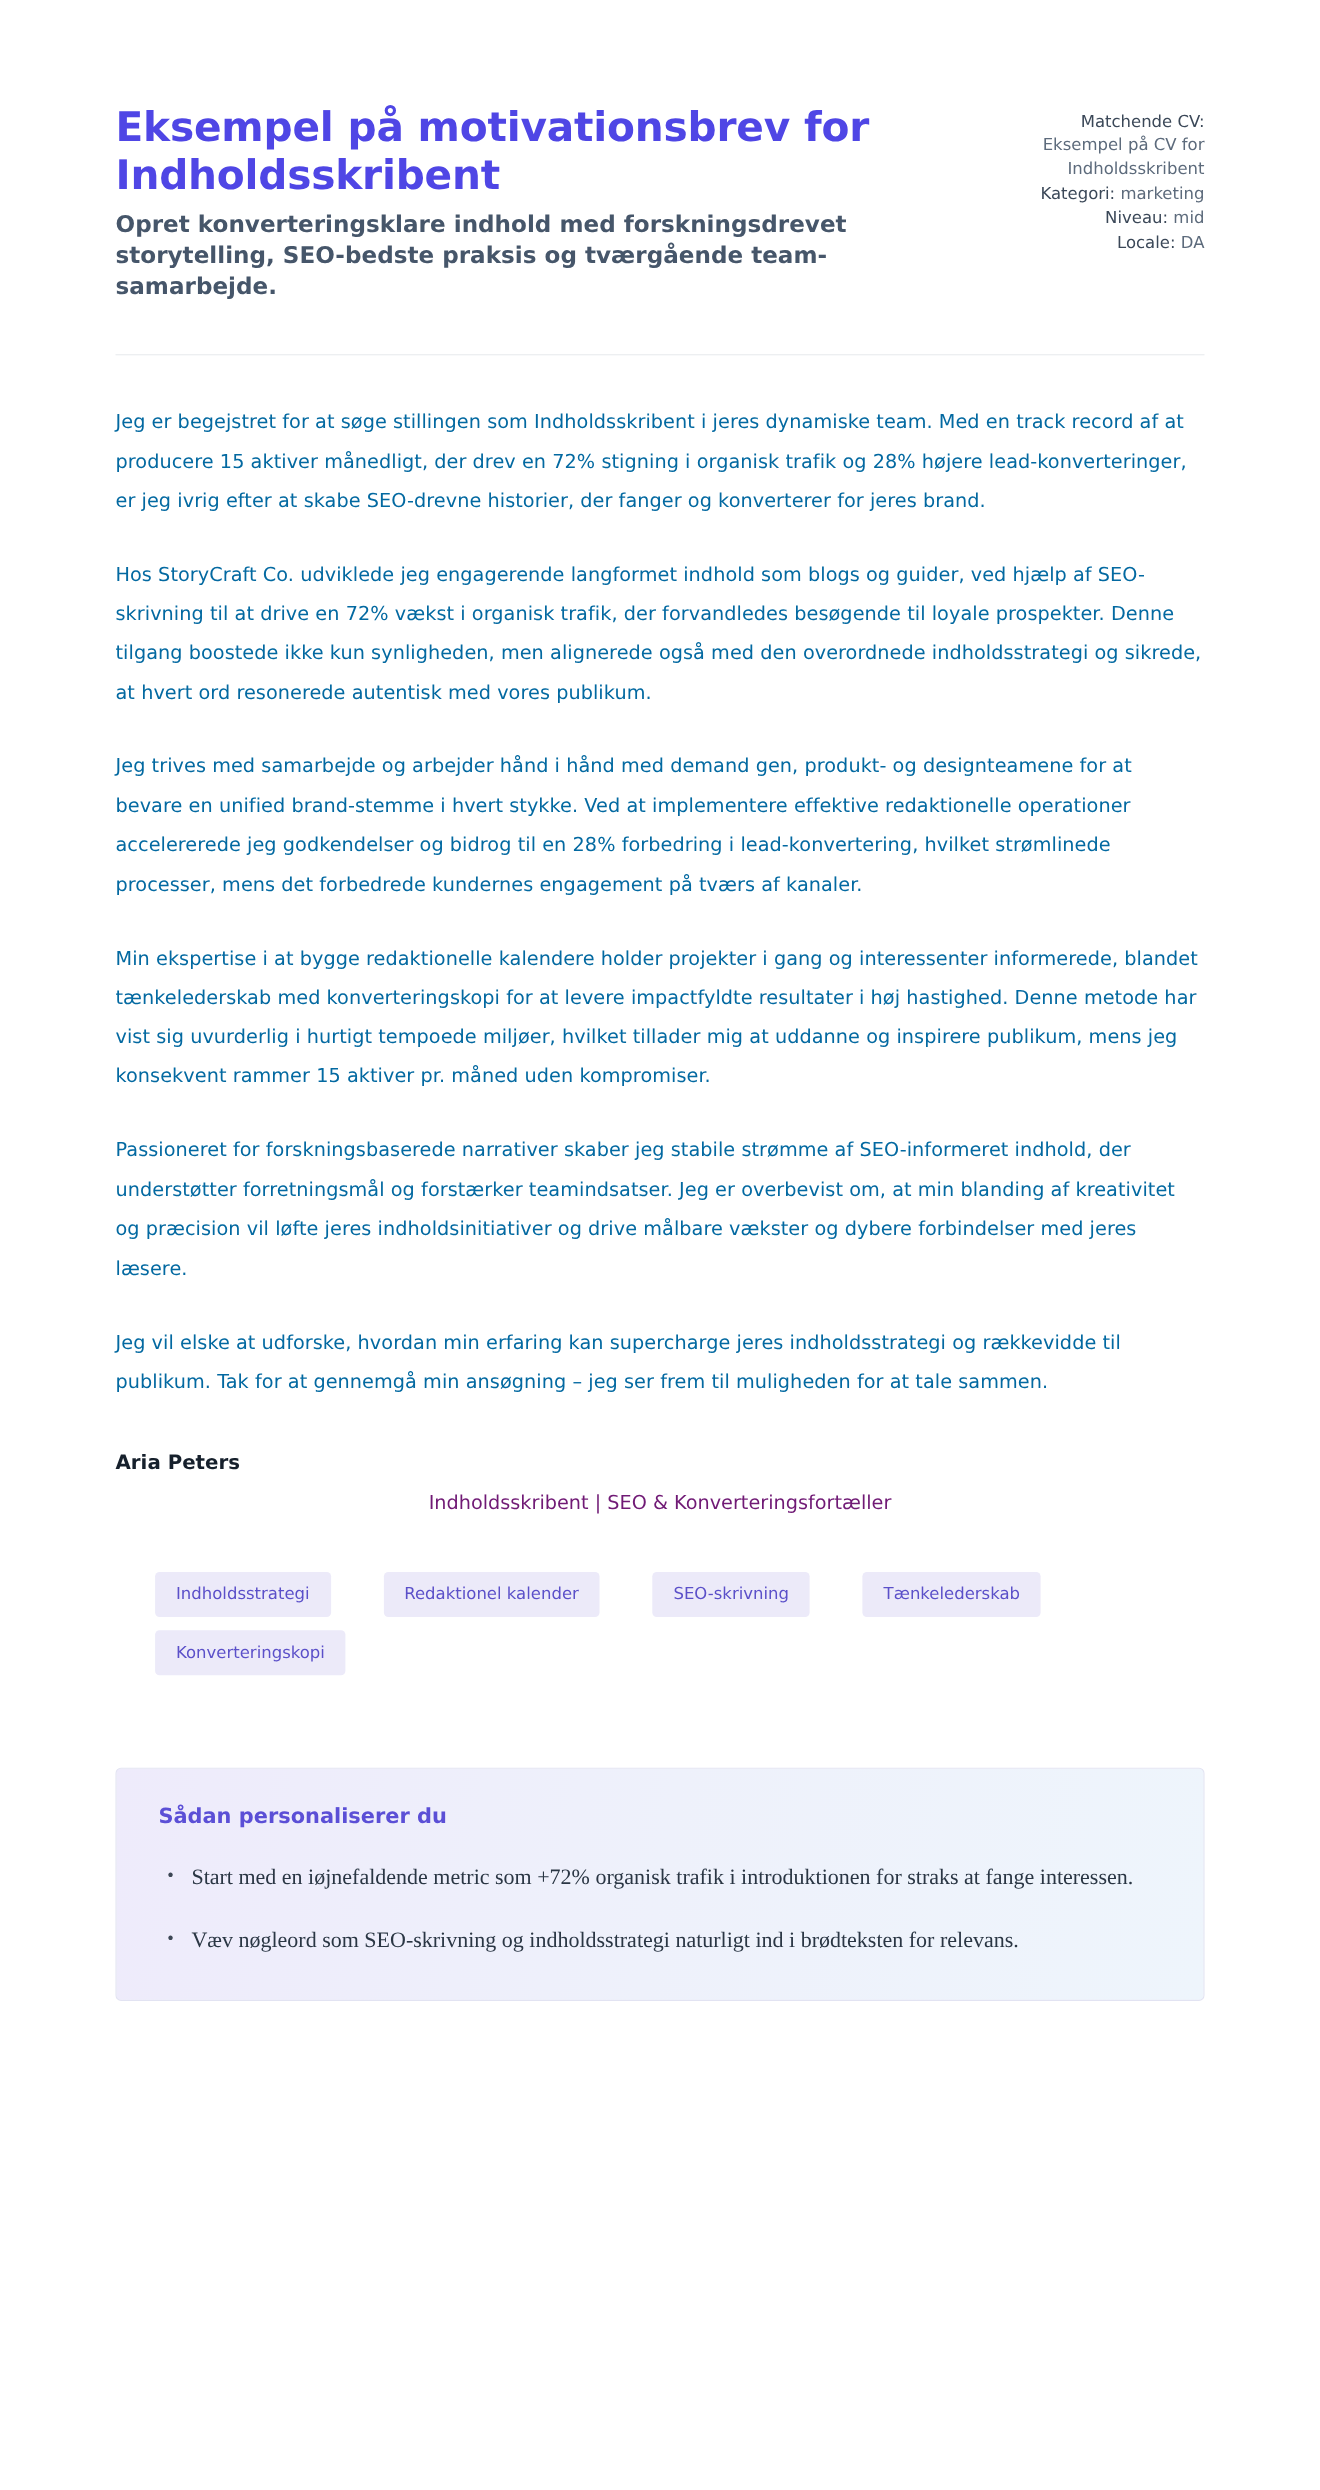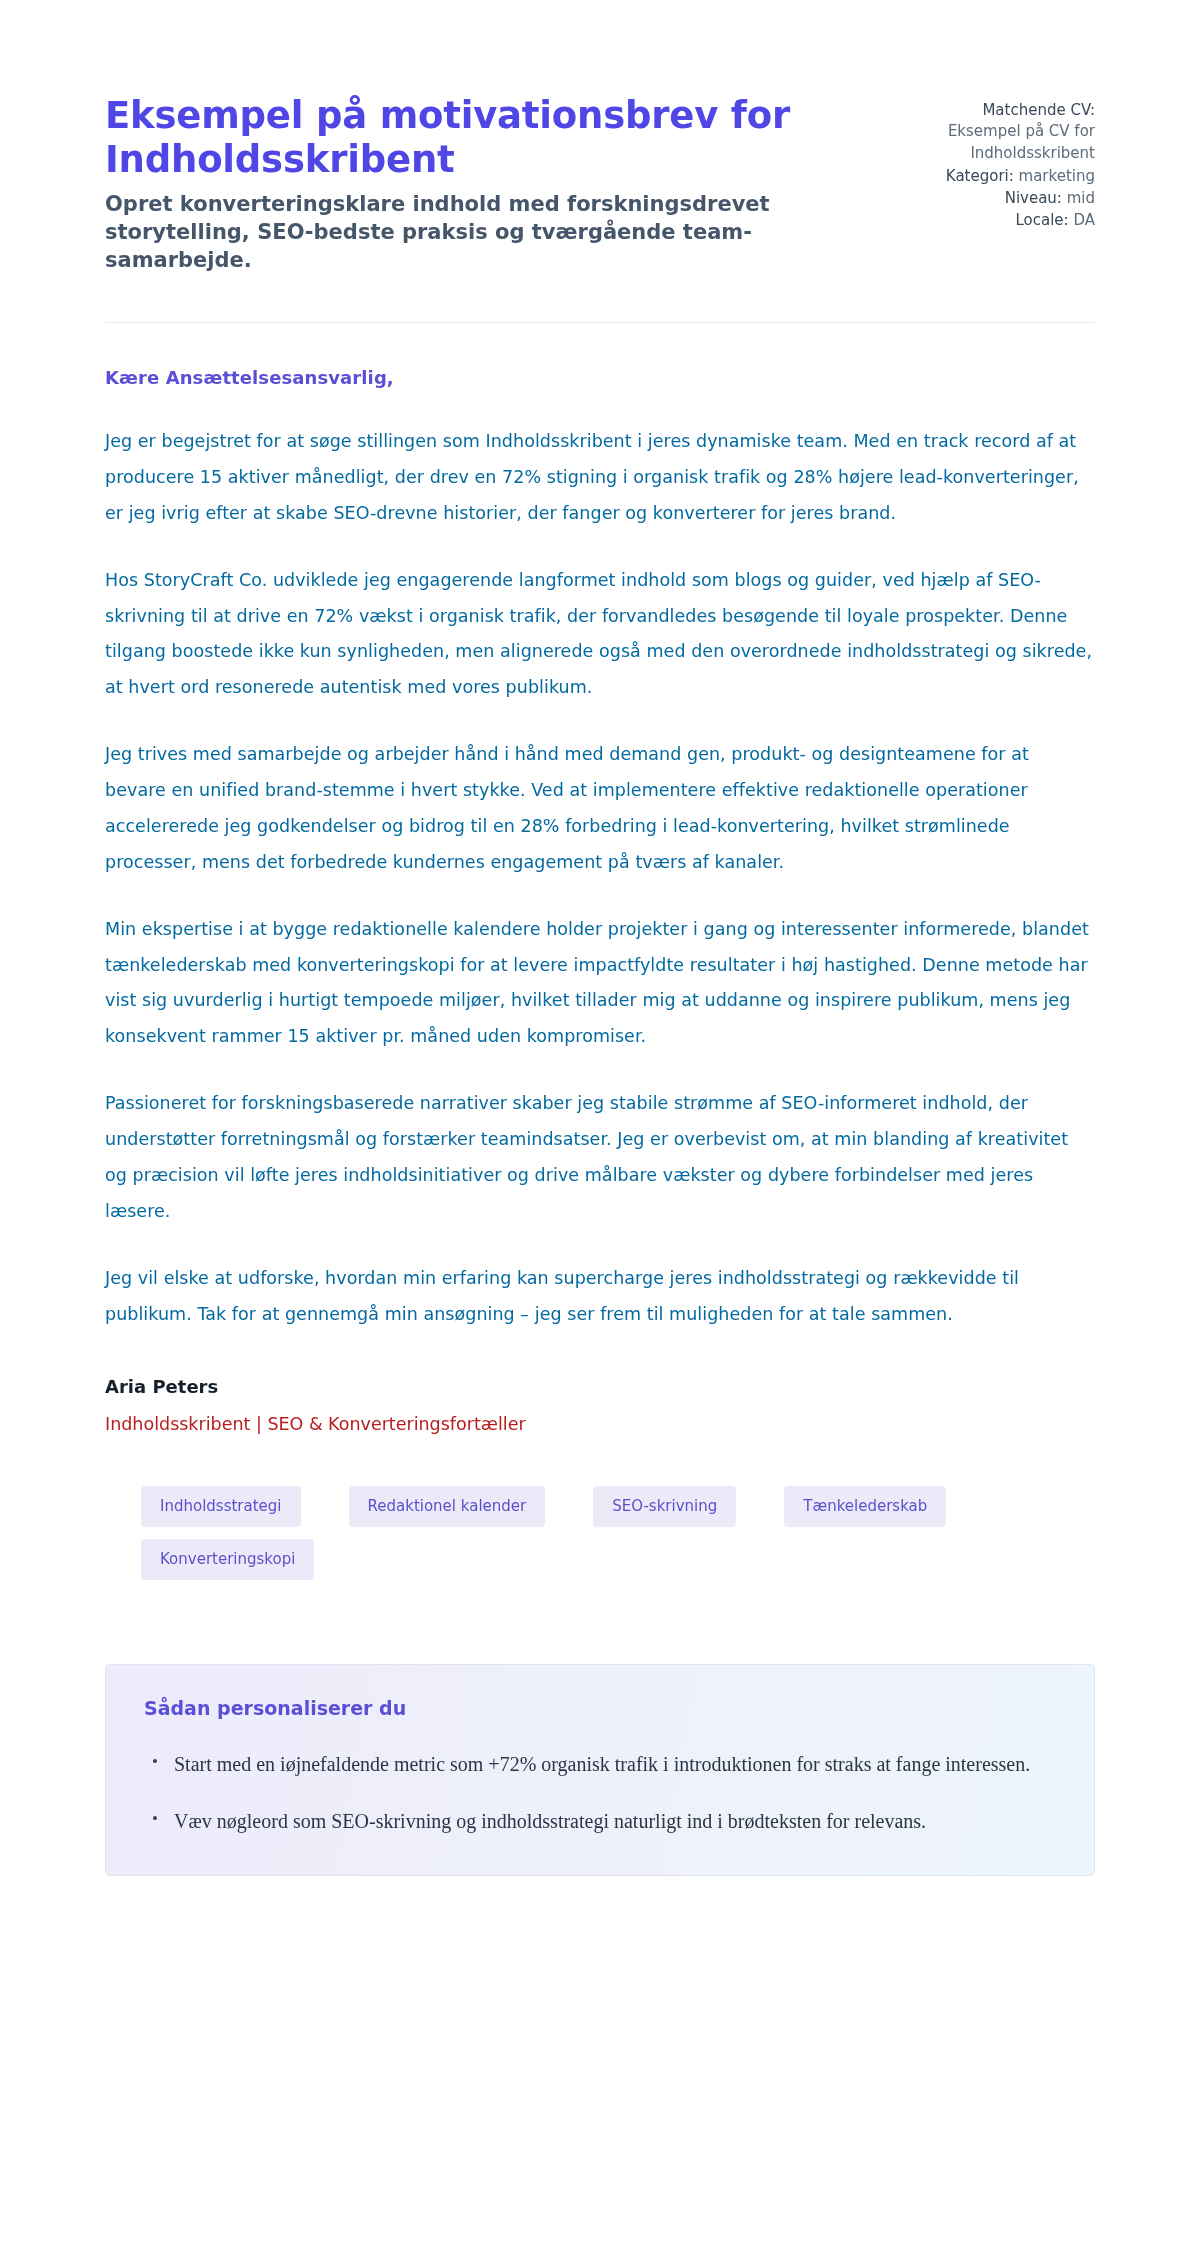--- a/index.html
+++ b/index.html
@@ -111,21 +111,22 @@
 
   .sig-name {
     font-size: 18px;
     font-weight: 700;
     color: #16202c;
     margin-bottom: 17px;
   }
 
   .sig-role {
     font-size: 17.5px;
-    color: #b91c1c;
+    color: #701a75;
+    text-align: center;
   }
 
   
   .tags {
     margin-top: 52px;
     display: flex;
     flex-wrap: wrap;
     gap: 12px;
   }
 
@@ -213,21 +214,20 @@
           <span class="meta-strong">Locale:</span>
           <span>DA</span>
         </div>
       </div>
 
     </div>
 
     <div class="divider"></div>
 
     <div class="letter">
-      <div class="salutation">Kære Ansættelsesansvarlig,</div>
 
       <p class="para">Jeg er begejstret for at søge stillingen som Indholdsskribent i jeres dynamiske team. Med en track record af at producere 15 aktiver månedligt, der drev en 72% stigning i organisk trafik og 28% højere lead-konverteringer, er jeg ivrig efter at skabe SEO-drevne historier, der fanger og konverterer for jeres brand.</p>
       <p class="para">Hos StoryCraft Co. udviklede jeg engagerende langformet indhold som blogs og guider, ved hjælp af SEO-skrivning til at drive en 72% vækst i organisk trafik, der forvandledes besøgende til loyale prospekter. Denne tilgang boostede ikke kun synligheden, men alignerede også med den overordnede indholdsstrategi og sikrede, at hvert ord resonerede autentisk med vores publikum.</p>
       <p class="para">Jeg trives med samarbejde og arbejder hånd i hånd med demand gen, produkt- og designteamene for at bevare en unified brand-stemme i hvert stykke. Ved at implementere effektive redaktionelle operationer accelererede jeg godkendelser og bidrog til en 28% forbedring i lead-konvertering, hvilket strømlinede processer, mens det forbedrede kundernes engagement på tværs af kanaler.</p>
       <p class="para">Min ekspertise i at bygge redaktionelle kalendere holder projekter i gang og interessenter informerede, blandet tænkelederskab med konverteringskopi for at levere impactfyldte resultater i høj hastighed. Denne metode har vist sig uvurderlig i hurtigt tempoede miljøer, hvilket tillader mig at uddanne og inspirere publikum, mens jeg konsekvent rammer 15 aktiver pr. måned uden kompromiser.</p>
       <p class="para">Passioneret for forskningsbaserede narrativer skaber jeg stabile strømme af SEO-informeret indhold, der understøtter forretningsmål og forstærker teamindsatser. Jeg er overbevist om, at min blanding af kreativitet og præcision vil løfte jeres indholdsinitiativer og drive målbare vækster og dybere forbindelser med jeres læsere.</p>
       <p class="para">Jeg vil elske at udforske, hvordan min erfaring kan supercharge jeres indholdsstrategi og rækkevidde til publikum. Tak for at gennemgå min ansøgning – jeg ser frem til muligheden for at tale sammen.</p>
     </div>
 
     <div class="signature">

